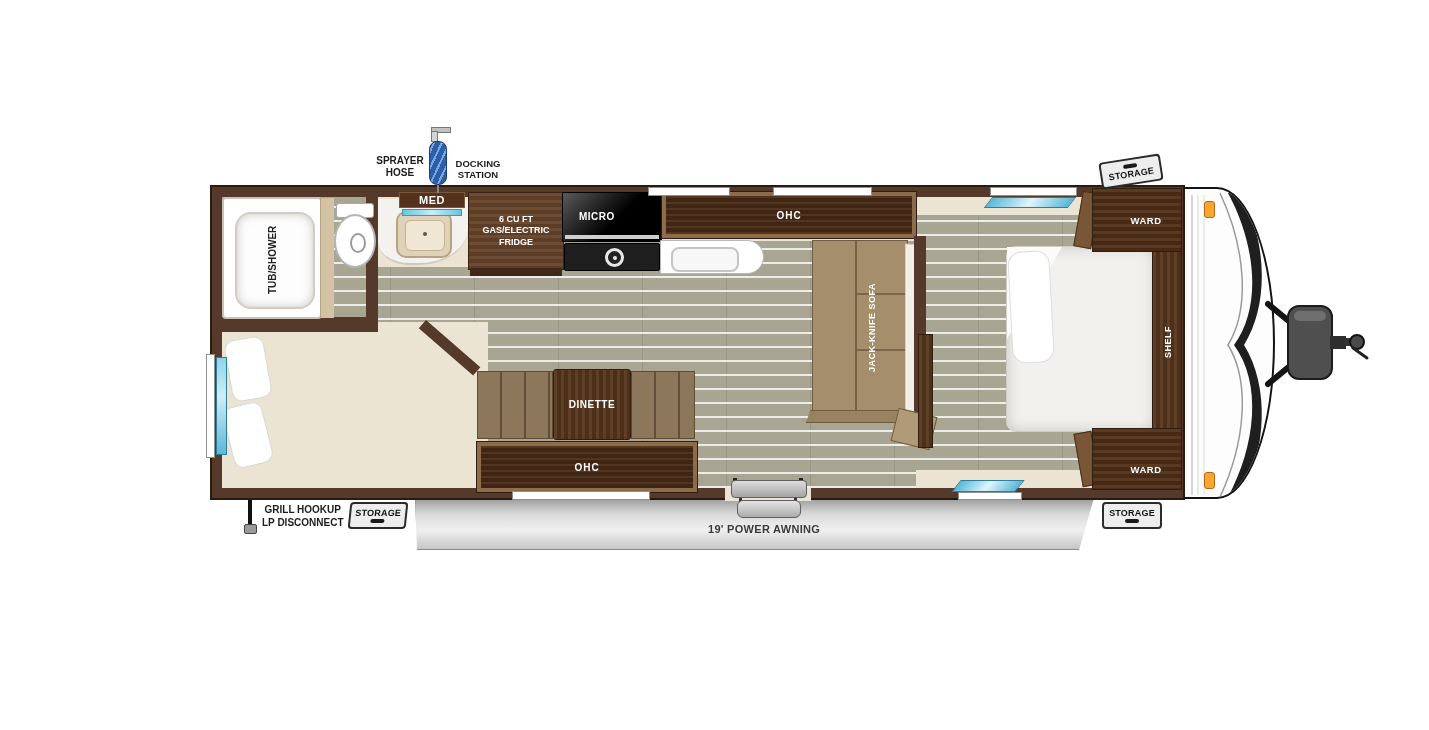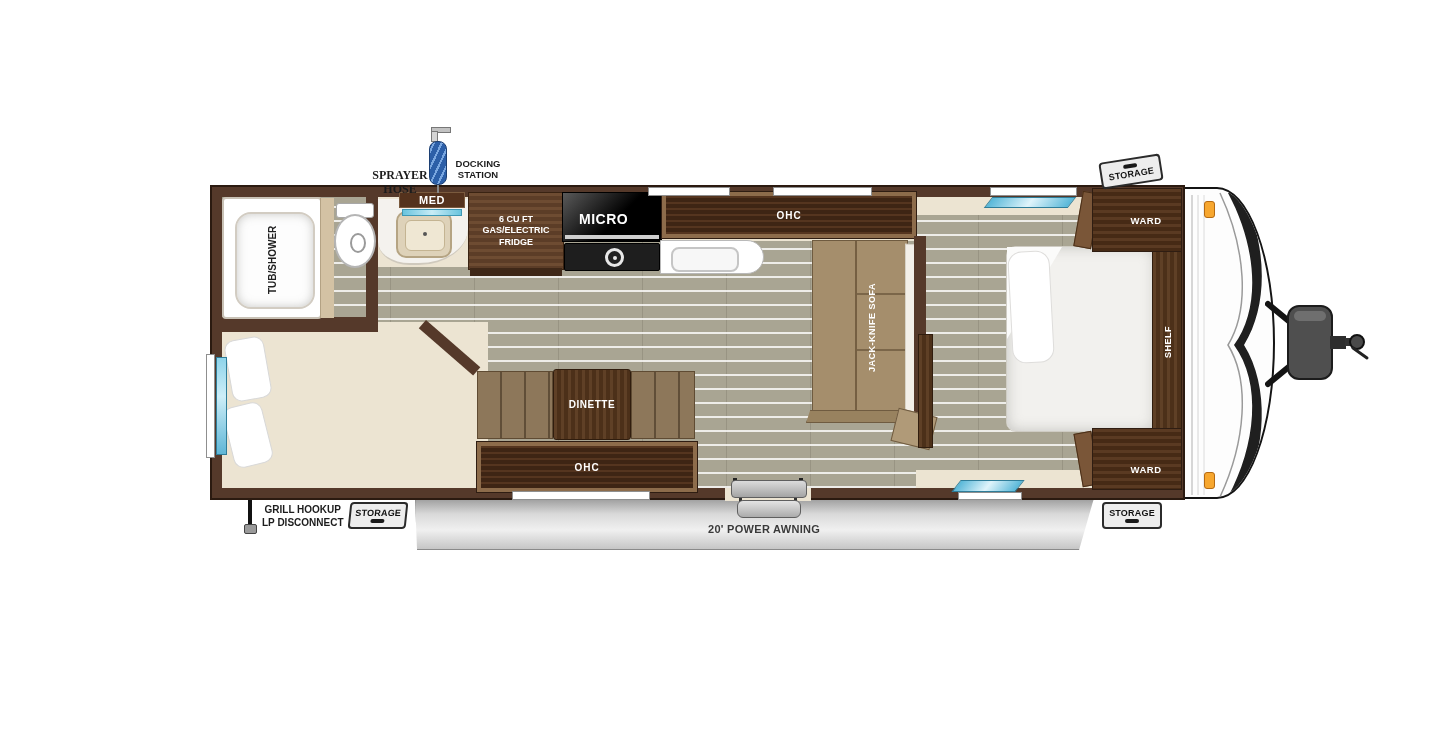--- a/index.html
+++ b/index.html
@@ -35,21 +35,21 @@
             box-shadow:inset 0 0 14px rgba(140,140,135,.45);}
 </style>
 </head>
 <body>
 
 <div class="canvas">
 
   <div class="abs" style="left:415px;top:498px;width:677px;height:50px;
               background:linear-gradient(180deg,#9e9e9e,#d9d9d9 30%,#f0f0f0 62%,#c6c6c6);
               border:1px solid #8a8a8a;clip-path:polygon(0 0,100% 0,97.8% 100%,.3% 100%);">
-    <div class="abs lbl" style="left:292px;top:24px;font-size:11px;color:#3a3a3a;letter-spacing:.3px;">20' POWER AWNING</div>
+    <div class="abs lbl" style="left:292px;top:24px;font-size:11px;color:#3a3a3a;letter-spacing:.3px;">19' POWER AWNING</div>
   </div>
 
   <div class="abs" style="left:1180px;top:187px;width:95px;height:312px;background:#fdfdfd;border:2px solid #141414;
               box-sizing:border-box;border-radius:0 58px 58px 0 / 0 156px 156px 0;overflow:hidden;">
     <svg width="95" height="312" viewBox="0 0 95 312" style="position:absolute;left:0;top:0;">
       <path d="M10,6 V306" stroke="#c8c8c8" stroke-width="1.5" fill="none"></path>
       <path d="M16,6 V306" stroke="#d4d4d4" stroke-width="1" fill="none"></path>
       <path d="M22,6 V306" stroke="#dcdcdc" stroke-width="1" fill="none"></path>
       <path d="M46,4 C74,56 80,118 52,156 L62,156 C88,114 84,52 60,4 Z" fill="#1f1f1f"></path>
       <path d="M52,156 C80,194 74,256 46,308 L60,308 C84,260 88,198 62,156 Z" fill="#1f1f1f"></path>
@@ -103,21 +103,21 @@
   </div>
   <div class="abs" style="left:402px;top:209px;width:60px;height:7px;background:linear-gradient(90deg,#69c4de,#c8ecf6,#69c4de);border:1px solid #3e98b5;box-sizing:border-box;"></div>
 
   <div class="abs woodH ctr" style="left:468px;top:192px;width:96px;height:78px;">
     <span class="lbl ml" style="font-size:9px;color:#fff;line-height:1.25;text-align:center;">6 CU FT
 GAS/ELECTRIC
 FRIDGE</span>
   </div>
   <div class="abs" style="left:470px;top:268px;width:92px;height:8px;background:#3f2818;"></div>
   <div class="abs" style="left:562px;top:192px;width:100px;height:50px;background:linear-gradient(135deg,#5a5a5a,#000 55%);border:1px solid #000;box-sizing:border-box;">
-    <span class="abs lbl" style="left:16px;top:18px;font-size:14px;color:#fff;letter-spacing:.5px;">MICRO</span>
+    <span class="abs lbl" style="left:16px;top:18px;font-size:10px;color:#fff;letter-spacing:.5px;">MICRO</span>
     <div class="abs" style="left:2px;bottom:2px;width:94px;height:4px;background:#cfcfcf;"></div>
   </div>
   <div class="abs" style="left:564px;top:243px;width:96px;height:28px;background:#1e1e1e;border:1px solid #000;border-radius:2px;box-sizing:border-box;">
     <div class="abs" style="left:40px;top:4px;width:19px;height:19px;border:3px solid #e8e8e8;border-radius:50%;background:#222;box-sizing:border-box;">
       <div class="abs" style="left:5px;top:5px;width:4px;height:4px;background:#e8e8e8;border-radius:50%;"></div>
     </div>
   </div>
   <div class="abs" style="left:660px;top:240px;width:104px;height:34px;background:#fff;border:1px solid #b9b9b9;border-radius:0 18px 18px 0;box-sizing:border-box;">
     <div class="abs" style="left:10px;top:6px;width:64px;height:21px;background:#f7f7f7;border:2px solid #c5c5c5;border-radius:8px;"></div>
   </div>
@@ -196,21 +196,21 @@
   <div class="abs tag" style="left:1102px;top:502px;width:60px;height:27px;">
     <span class="txt">STORAGE</span>
     <div class="dash"></div>
   </div>
 
   <div class="abs" style="left:431px;top:127px;width:20px;height:6px;background:#c2c2c2;border:1px solid #777;box-sizing:border-box;"></div>
   <div class="abs" style="left:431px;top:131px;width:7px;height:11px;background:#d4d4d4;border:1px solid #777;box-sizing:border-box;"></div>
   <div class="abs" style="left:429px;top:141px;width:18px;height:44px;border-radius:8px;border:1px solid #1c3f73;box-sizing:border-box;
               background:repeating-linear-gradient(115deg,#2c5fa8 0 3px,#7aa7e0 3px 5px,#2c5fa8 5px 7px);"></div>
   <div class="abs" style="left:437px;top:185px;width:2px;height:8px;background:#888;"></div>
-  <div class="abs lbl ml ctr" style="left:374px;top:168px;width:52px;height:28px;font-size:12px;line-height:1.2;font-family:Liberation Serif, serif;">SPRAYER
+  <div class="abs lbl ml ctr" style="left:374px;top:153px;width:52px;height:28px;font-size:10px;line-height:1.2;">SPRAYER
 HOSE</div>
   <div class="abs lbl ml ctr" style="left:451px;top:155px;width:54px;height:28px;font-size:9.5px;line-height:1.2;">DOCKING
 STATION</div>
 
   <div class="abs" style="left:248px;top:500px;width:4px;height:24px;background:#111;"></div>
   <div class="abs" style="left:244px;top:524px;width:13px;height:10px;background:#9a9a9a;border:1px solid #444;border-radius:2px;box-sizing:border-box;"></div>
   <div class="abs lbl ml" style="left:262px;top:504px;font-size:10px;line-height:1.25;">GRILL HOOKUP
 LP DISCONNECT</div>
 
 </div>

